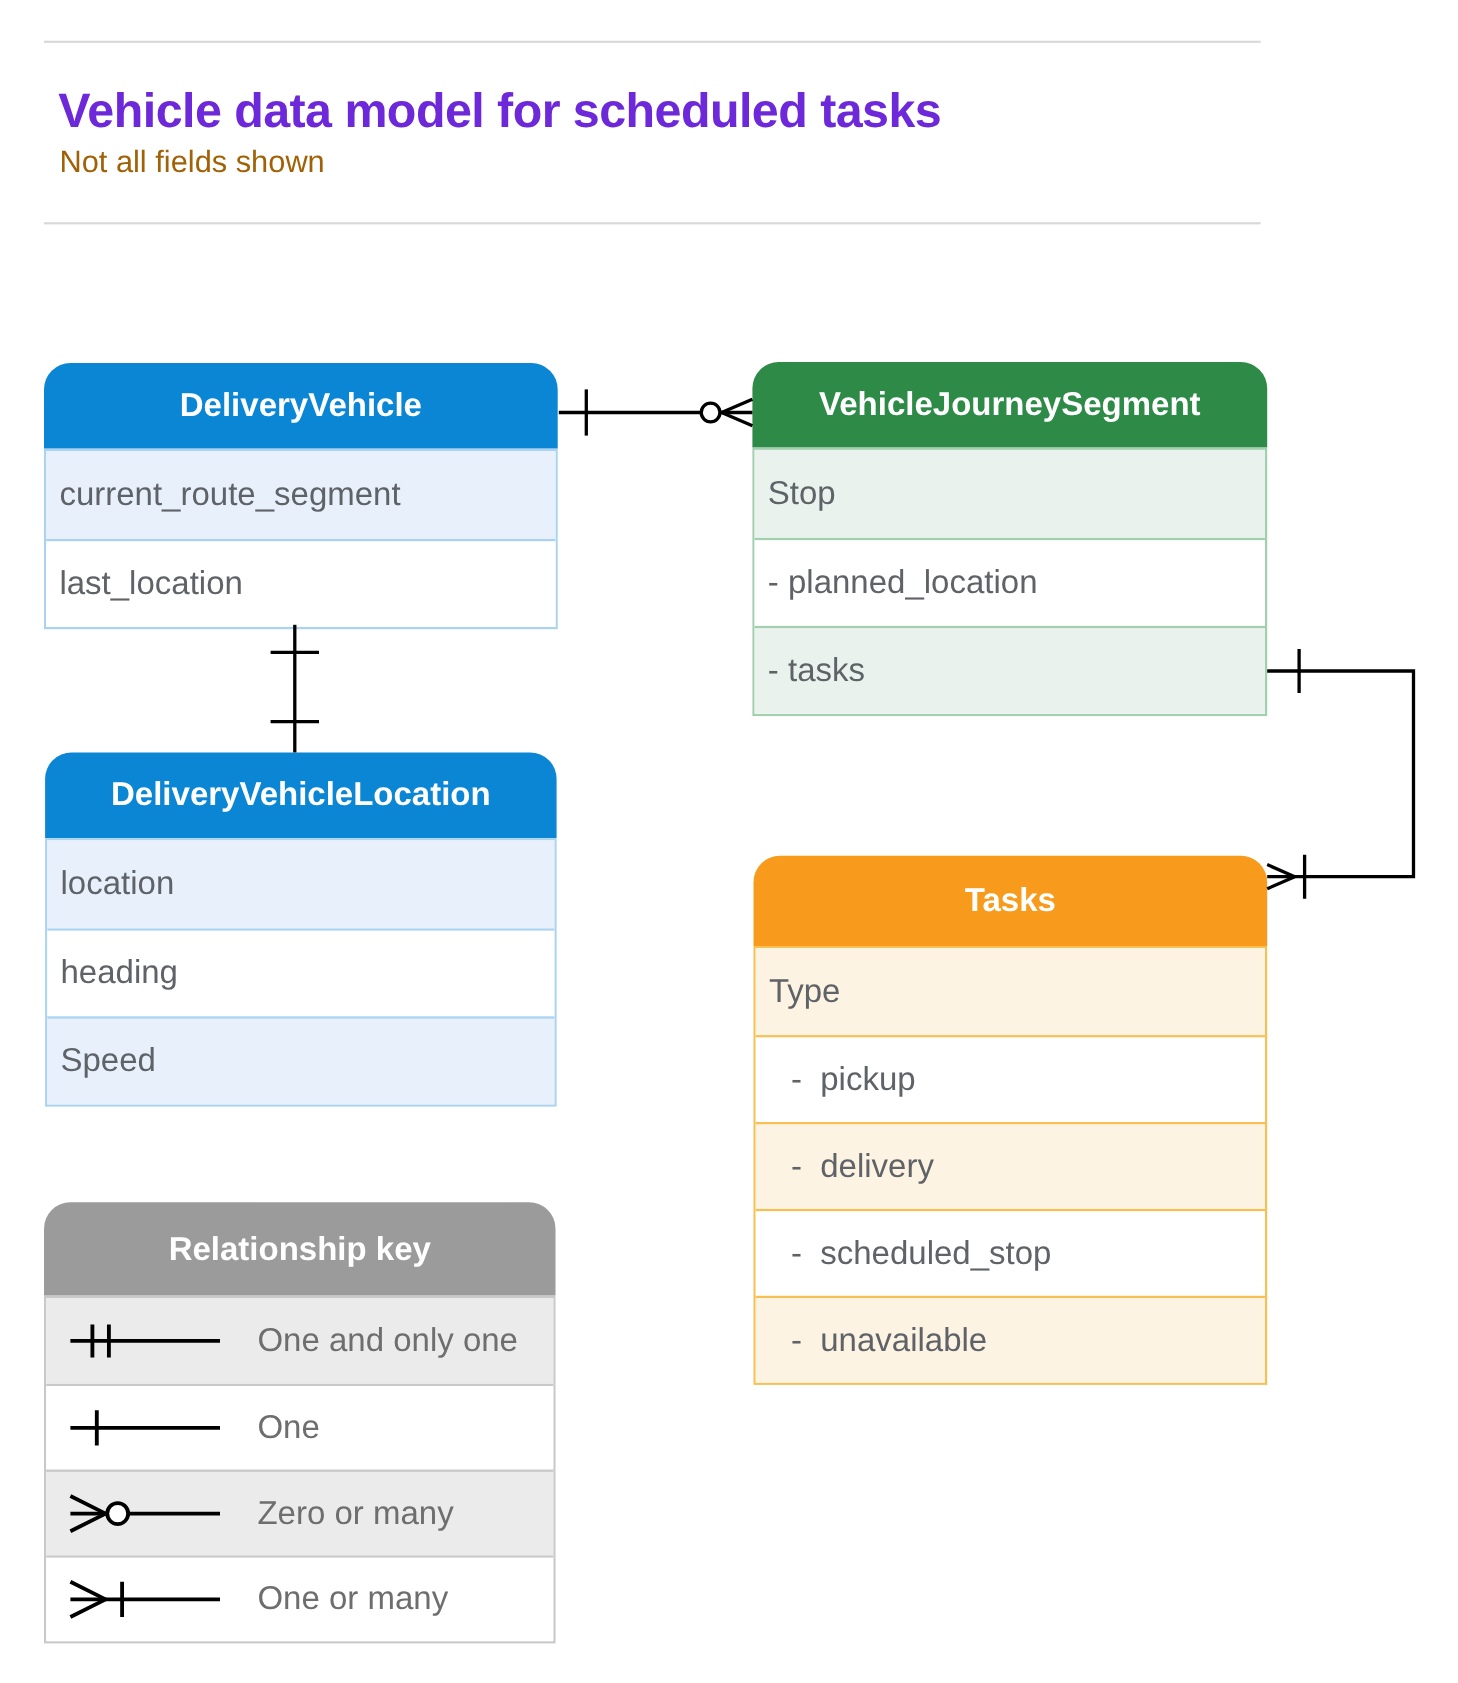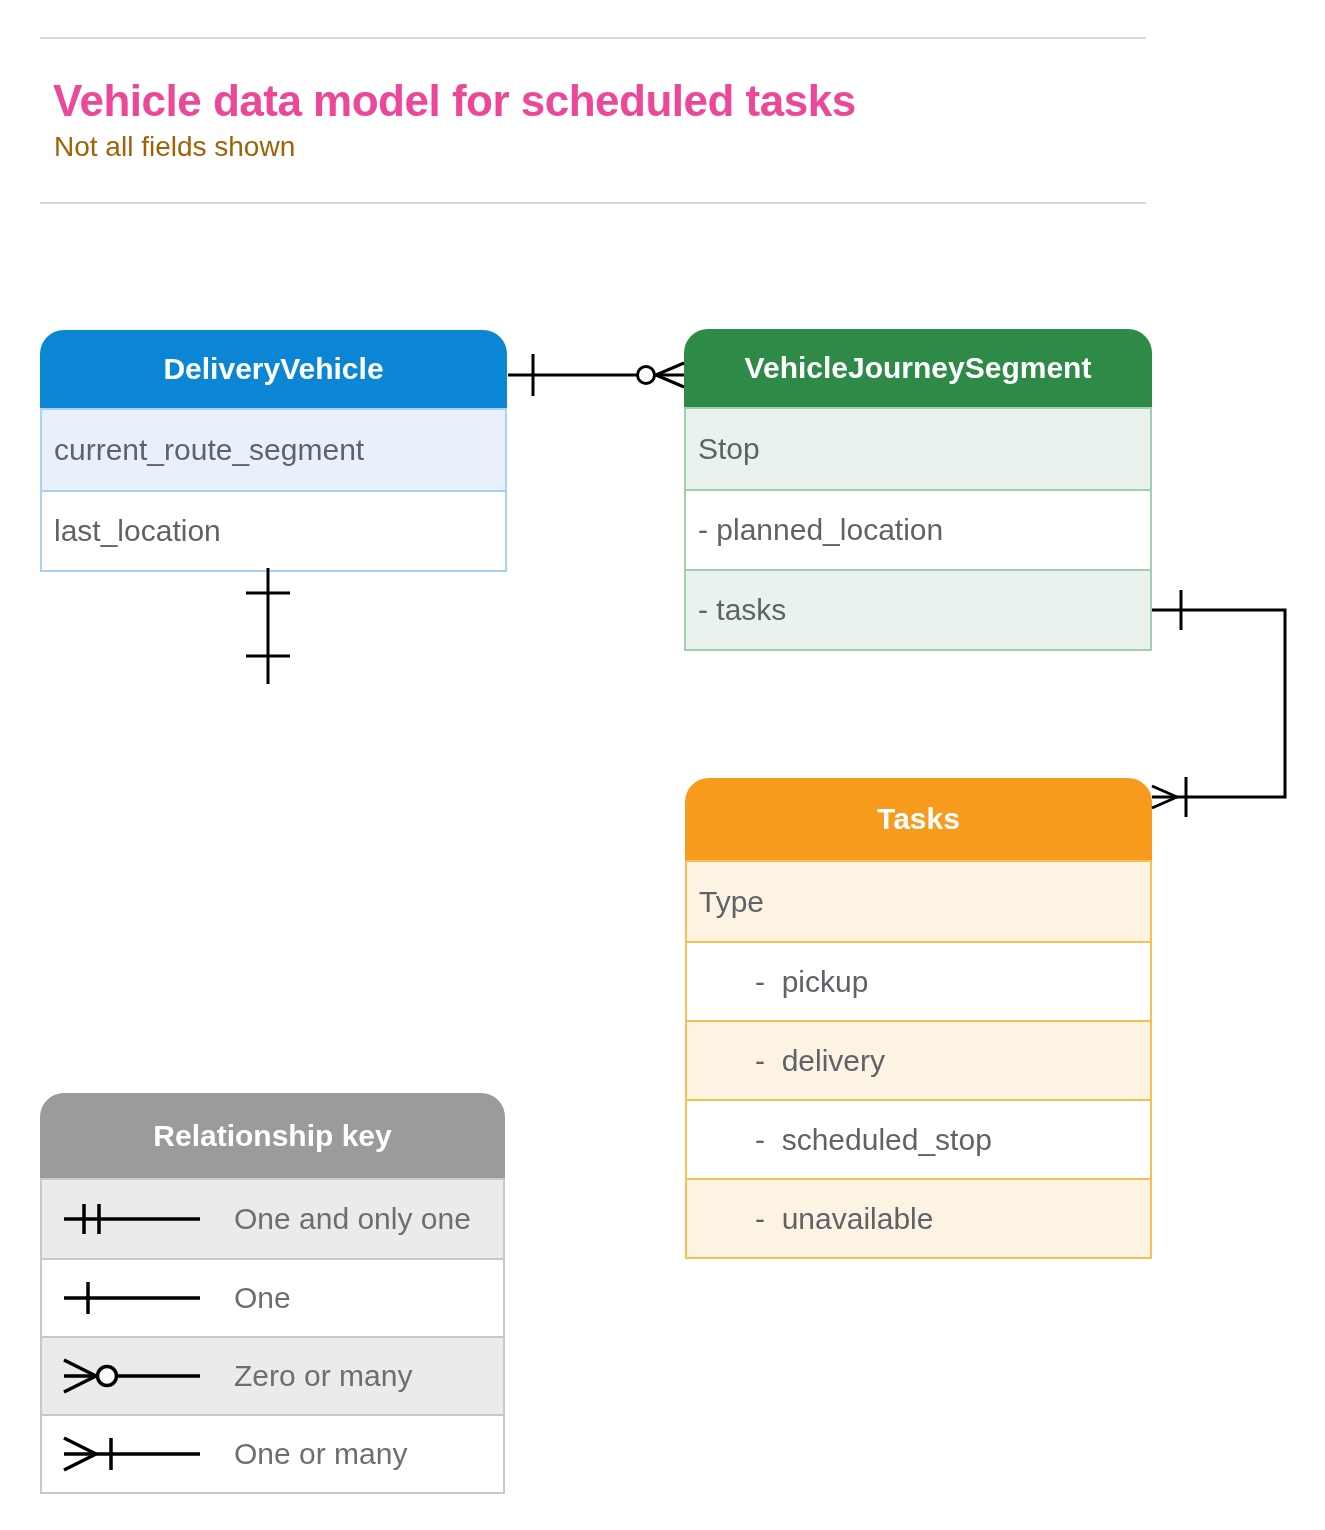--- a/index.html
+++ b/index.html
@@ -3,39 +3,39 @@
 <meta charset="utf-8">
 <style>
   html, body { margin: 0; padding: 0; background: #ffffff; }
   body { font-family: "Liberation Sans", sans-serif; }
   #canvas { position: relative; width: 1325px; height: 1530px; background: #fff; overflow: hidden; }
 
   .rule { position: absolute; left: 40px; width: 1106px; height: 2px; background: var(--rule, #d9d9d9); }
   #rule-top { top: 37px; }
   #rule-bottom { top: 202px; }
 
-  #page-title { position: absolute; left: 53px; top: 76px; font-size: 44px; font-weight: 700; color: #ec4899; letter-spacing: -0.5px; }
+  #page-title { position: absolute; left: 53px; top: 76px; font-size: 44px; font-weight: 700; color: #6d28d9; letter-spacing: -0.5px; }
   #page-subtitle { position: absolute; left: 54px; top: 131px; font-size: 28px; font-weight: 400; color: #a16207; }
 
   .entity { position: absolute; }
   .entity .hdr {
     height: 78px; border-radius: 24px 24px 0 0;
     display: flex; align-items: center; justify-content: center;
     color: #ffffff; font-size: 30px; font-weight: 700; text-align: right;
   }
   .entity .body { border: 2px solid var(--bd); border-top: none; background: #fff; }
   .entity .body { border-top: 2px solid var(--bd); }
   .row {
     height: 80px; box-sizing: border-box; display: flex; align-items: center;
     padding-left: 12px; font-size: 30px; color: var(--row-text, #5f6368);
     background: #ffffff; white-space: pre;
   }
   .row + .row { border-top: 2px solid var(--bd); }
   .row:nth-child(odd) { background: var(--tint); }
-  .row.indent { padding-left: 68px; }
+  .row.indent { padding-left: 32px; }
 
   .blue   { --hd: var(--c-blue);   --tint: var(--c-blue-light);   --bd: var(--c-blue-border); }
   .green  { --hd: var(--c-green);  --tint: var(--c-green-light);  --bd: var(--c-green-border); }
   .orange { --hd: var(--c-orange); --tint: var(--c-orange-light); --bd: var(--c-orange-border); }
   .gray   { --hd: var(--c-gray);   --tint: var(--c-gray-light);   --bd: var(--c-gray-border); }
   .entity .hdr { background: var(--hd); }
 
   #entity-delivery-vehicle          { left: 40px;  top: 330px; width: 467px; }
   #entity-vehicle-journey-segment   { left: 684px; top: 329px; width: 468px; }
   #entity-delivery-vehicle-location { left: 41px;  top: 684px; width: 465px; }
@@ -74,20 +74,28 @@
 
   <div id="entity-vehicle-journey-segment" class="entity green">
     <div class="hdr">VehicleJourneySegment</div>
     <div class="body">
       <div class="row">Stop</div>
       <div class="row">- planned_location</div>
       <div class="row">- tasks</div>
     </div>
   </div>
 
+  <div id="entity-delivery-vehicle-location" class="entity blue">
+    <div class="hdr">DeliveryVehicleLocation</div>
+    <div class="body">
+      <div class="row">location</div>
+      <div class="row">heading</div>
+      <div class="row">Speed</div>
+    </div>
+  </div>
 
   <div id="entity-tasks" class="entity orange">
     <div class="hdr">Tasks</div>
     <div class="body">
       <div class="row">Type</div>
       <div class="row indent">-  pickup</div>
       <div class="row indent">-  delivery</div>
       <div class="row indent">-  scheduled_stop</div>
       <div class="row indent">-  unavailable</div>
     </div>

